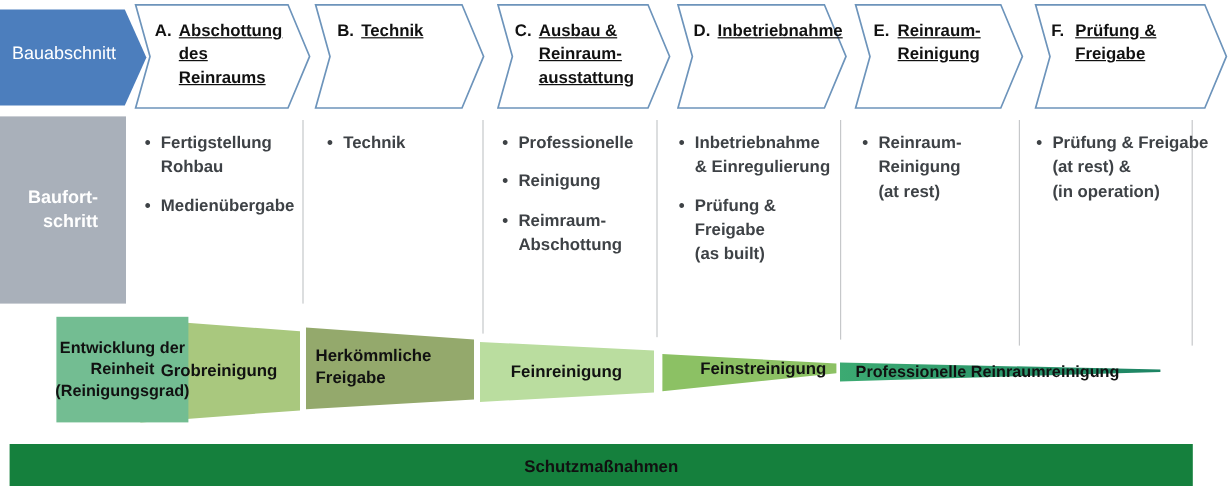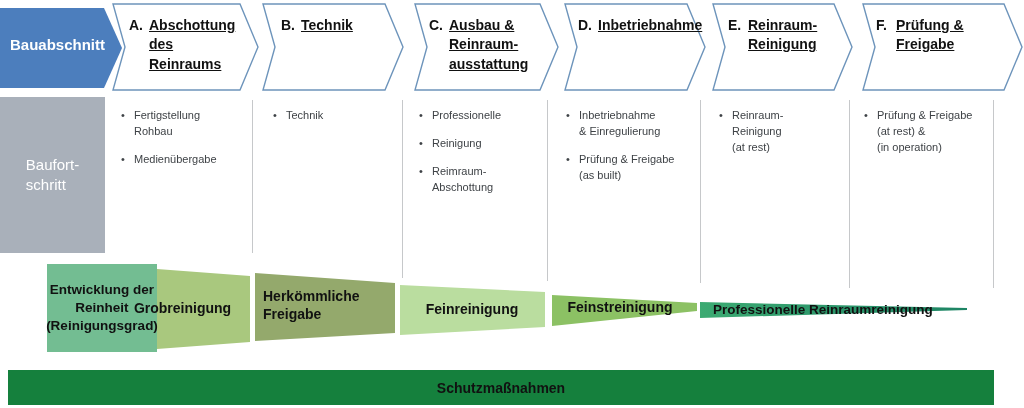--- a/index.html
+++ b/index.html
@@ -4,46 +4,46 @@
 <style>
   html,body{margin:0;padding:0;background:#ffffff;}
   .stage{
     position:relative;width:1024px;height:408px;overflow:hidden;
     font-family:"Liberation Sans",sans-serif;background:#ffffff;
   }
   .stage svg.shapes{position:absolute;left:0;top:0;pointer-events:none;}
   .abs{position:absolute;}
   
   .blue-arrow-label{
-    left:10px;top:36px;width:100px;color:#ffffff;font-size:15px;font-weight:bold;
+    left:10px;top:36px;width:100px;color:#ffffff;font-size:15px;font-weight:normal;
   }
   .gray-box{
     left:0;top:97px;width:105px;height:156px;
-    display:flex;align-items:center;justify-content:center;text-align:left;
-    color:#ffffff;font-size:15px;font-weight:normal;white-space:pre-line;line-height:1.35;
+    display:flex;align-items:center;justify-content:center;text-align:right;
+    color:#ffffff;font-size:15px;font-weight:bold;white-space:pre-line;line-height:1.35;
   }
   .green-box{
     left:3px;top:264px;width:110px;height:88px;
     display:flex;align-items:center;justify-content:center;text-align:center;
     color:#111111;font-size:13.5px;font-weight:bold;white-space:pre-line;line-height:1.32;margin-left:44px;
   }
   .yellow-band{
     left:8px;top:370px;width:986px;height:35px;
     display:flex;align-items:center;justify-content:center;
     color:#111111;font-size:14px;font-weight:bold;
   }
   
   .phase-label{
     top:16px;display:flex;gap:4px;color:#111111;font-size:14px;font-weight:bold;line-height:1.38;
   }
   .phase-label .ph-letter{width:16px;flex:0 0 auto;}
   .phase-label .ph-text{white-space:pre-line;text-decoration:underline;}
   
   .bullet-col{top:100px;padding-top:8px;}
-  .bullet-item{display:flex;margin-bottom:12px;color:#3e4246;font-size:11px;font-weight:normal;line-height:1.45;}
+  .bullet-item{display:flex;margin-bottom:12px;color:#3e4246;font-size:14px;font-weight:bold;line-height:1.45;}
   .bullet-item .dot{flex:0 0 22px;text-align:center;}
   .bullet-item .dot::before{content:"•";}
   .bullet-item .bi-text{flex:1;white-space:pre-line;}
   
   .divider{width:1px;}
   
   .stage-label{color:#111111;font-size:14px;font-weight:bold;line-height:1.28;}
   .stage-label.center{text-align:center;}
   .stage-label.nowrap{white-space:nowrap;font-size:13.5px;}
   .stage-label.two-line{white-space:pre-line;}
@@ -185,16 +185,16 @@
         <span class="bi-text">Prüfung &amp; Freigabe
 (at rest) &amp;
 (in operation)</span>
       </div>
   </div>
 
   <div class="abs stage-label center" style="left:125px;top:300px;width:115px;">Grobreinigung</div>
   <div class="abs stage-label two-line" style="left:263px;top:288px;width:125px;">Herkömmliche
 Freigabe</div>
   <div class="abs stage-label center" style="left:408px;top:301px;width:128px;">Feinreinigung</div>
-  <div class="abs stage-label center" style="left:556px;top:299px;width:128px;">Feinstreinigung</div>
+  <div class="abs stage-label center" style="left:572px;top:299px;width:128px;">Feinstreinigung</div>
   <div class="abs stage-label nowrap" style="left:713px;top:301px;">Professionelle Reinraumreinigung</div>
 
 </div>
 
 </body></html>

